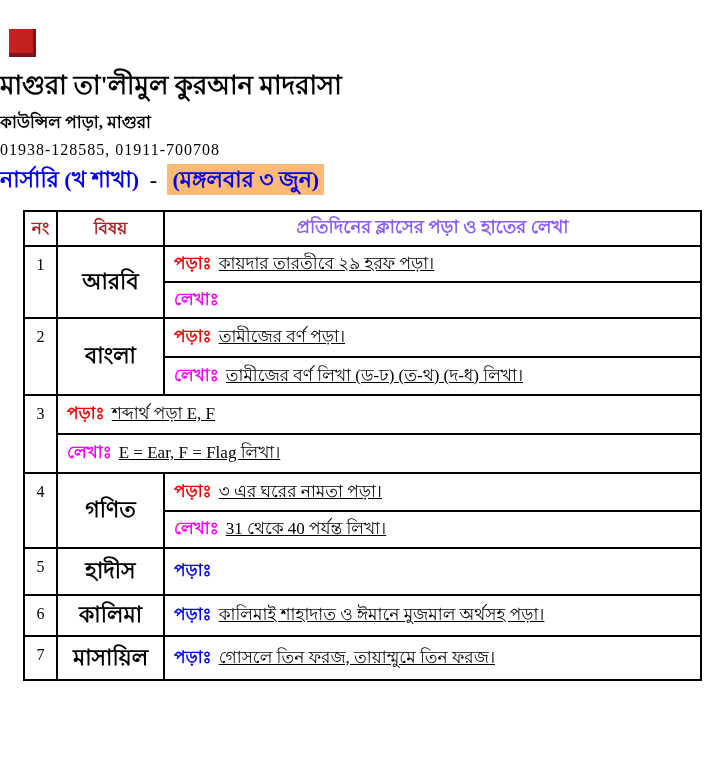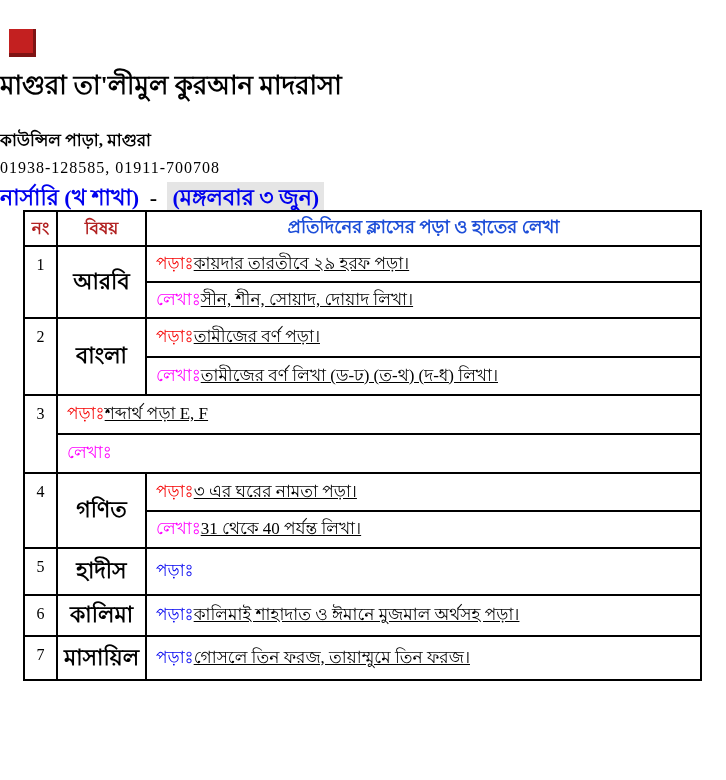--- a/index.html
+++ b/index.html
@@ -12,94 +12,93 @@
     overflow:hidden;
   }
   
   .stamp{
     position:absolute;left:9px;top:29px;width:27px;height:28px;
     box-shadow:inset -3px -4px 0 rgba(0,0,0,0.35);
   }
   
   .hdr{position:absolute;left:0;top:70px;width:100%;text-align:left;}
   .title{font-size:26px;font-weight:bold;line-height:1.25;}
-  .addr{font-size:17px;font-weight:bold;margin-top:24px;}
+  .addr{font-size:17px;font-weight:bold;margin-top:6px;}
   .phone{font-size:16px;font-weight:normal;margin-top:4px;letter-spacing:1px;}
   .classline{font-size:22px;font-weight:bold;margin-top:4px;line-height:1.5;}
   .classline .sep{color:#000;margin:0 5px;}
   .classline .day{padding:3px 5px;}
   
   .tbl{
     position:absolute;left:23px;top:210px;width:679px;
     border:2px solid #000;box-sizing:border-box;background:#fff;
   }
   .trow{display:flex;box-sizing:border-box;}
   .trow + .trow{border-top:2px solid #000;}
   .c1,.c2,.c3{box-sizing:border-box;}
   .c1{
     width:33px;border-right:2px solid #000;
     display:flex;justify-content:center;align-items:flex-start;
     padding-top:9px;font-size:16px;
   }
   .c2{
-    width:89px;border-right:2px solid #000;
+    width:107px;border-right:2px solid #000;
     display:flex;justify-content:center;align-items:center;
     font-size:22px;font-weight:bold;text-align:center;
   }
   .c3{flex:1;display:flex;flex-direction:column;}
   .hrow{height:33px;}
   .hrow .c1,.hrow .c2{align-items:center;padding-top:0;font-weight:bold;font-size:17px;}
   .hrow .c3{justify-content:center;align-items:center;font-weight:bold;font-size:18px;}
   .r0{height:72px;}.r1{height:77px;}.r2{height:78px;}.r3{height:75px;}
   .r4{height:47px;}.r5{height:41px;}.r6{height:44px;}
   .sub{
     flex:1;display:flex;align-items:center;
     padding-left:9px;font-size:17px;line-height:1.2;
   }
   .sub.second{border-top:2px solid #000;}
-  .lbl{font-weight:normal;white-space:nowrap;}
+  .lbl{font-weight:bold;margin-right:7px;white-space:nowrap;}
   .txt{color:#000;text-decoration:underline;}
 </style>
 </head>
 <body>
 
 <div class="page">
 
   <div class="stamp" style="background-color: rgb(195, 32, 32);"></div>
 
   <div class="hdr">
     <div class="title">মাগুরা তা'লীমুল কুরআন মাদরাসা</div>
     <div class="addr">কাউন্সিল পাড়া, মাগুরা</div>
     <div class="phone">01938-128585, 01911-700708</div>
     <div class="classline">
       <span class="cls" style="color: rgb(0, 0, 238);">নার্সারি (খ শাখা)</span>
       <span class="sep">-</span>
-      <span class="day" style="color: rgb(0, 0, 238); background-color: #e5e5e5;">(মঙ্গলবার ৩ জুন)</span>
+      <span class="day" style="color: rgb(0, 0, 238); background-color: #fdba74;">(মঙ্গলবার ৩ জুন)</span>
     </div>
   </div>
 
   <div class="tbl">
 
     <div class="trow hrow">
       <div class="c1" style="color: rgb(178, 34, 34);">নং</div>
       <div class="c2" style="color: rgb(178, 34, 34);">বিষয়</div>
-      <div class="c3" style="color: #1d4ed8;">প্রতিদিনের ক্লাসের পড়া ও হাতের লেখা</div>
+      <div class="c3" style="color: #8b5cf6;">প্রতিদিনের ক্লাসের পড়া ও হাতের লেখা</div>
     </div>
 
     <div class="trow r0">
       <div class="c1">1</div>
       <div class="c2">আরবি</div>
       <div class="c3">
         <div class="sub">
           <span class="lbl" style="color: rgb(245, 0, 0);">পড়াঃ</span>
           <span class="txt">কায়দার তারতীবে ২৯ হরফ পড়া।</span>
         </div>
         <div class="sub second">
           <span class="lbl" style="color: rgb(255, 0, 255);">লেখাঃ</span>
-          <span class="txt">সীন, শীন, সোয়াদ, দোয়াদ লিখা।</span>
         </div>
       </div>
     </div>
 
     <div class="trow r1">
       <div class="c1">2</div>
       <div class="c2">বাংলা</div>
       <div class="c3">
         <div class="sub">
           <span class="lbl" style="color: rgb(245, 0, 0);">পড়াঃ</span>
@@ -114,20 +113,21 @@
 
     <div class="trow r2">
       <div class="c1">3</div>
       <div class="c3">
         <div class="sub">
           <span class="lbl" style="color: rgb(245, 0, 0);">পড়াঃ</span>
           <span class="txt">শব্দার্থ পড়া E, F</span>
         </div>
         <div class="sub second">
           <span class="lbl" style="color: rgb(255, 0, 255);">লেখাঃ</span>
+          <span class="txt">E = Ear,  F = Flag লিখা।</span>
         </div>
       </div>
     </div>
 
     <div class="trow r3">
       <div class="c1">4</div>
       <div class="c2">গণিত</div>
       <div class="c3">
         <div class="sub">
           <span class="lbl" style="color: rgb(245, 0, 0);">পড়াঃ</span>

